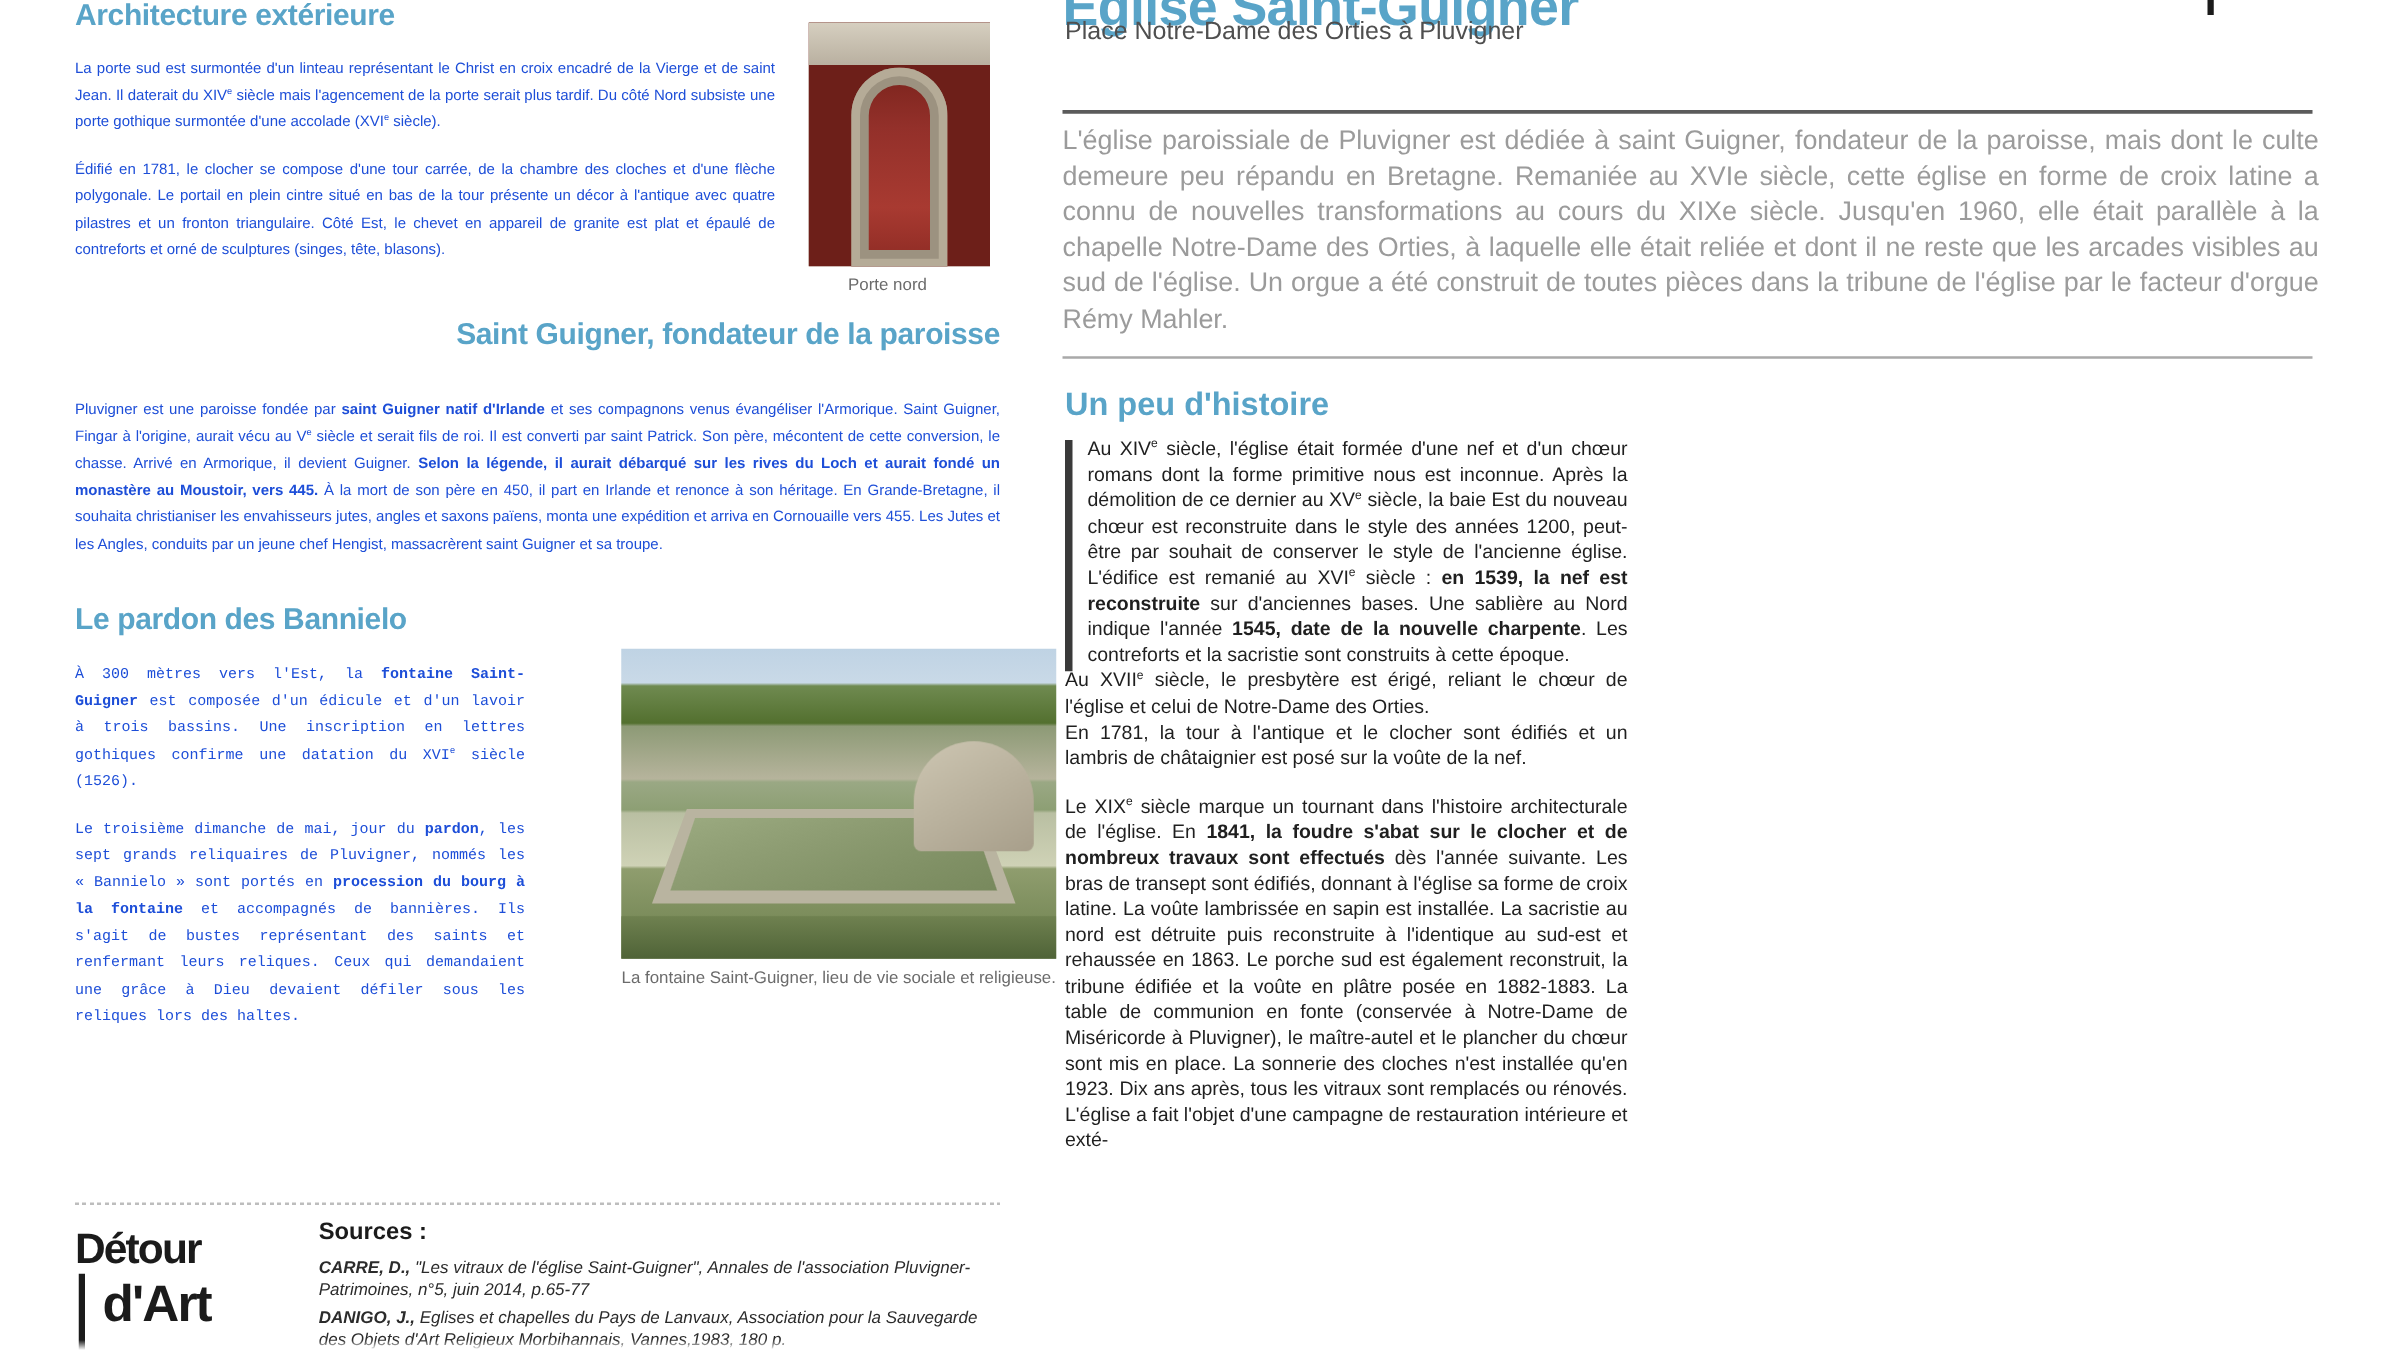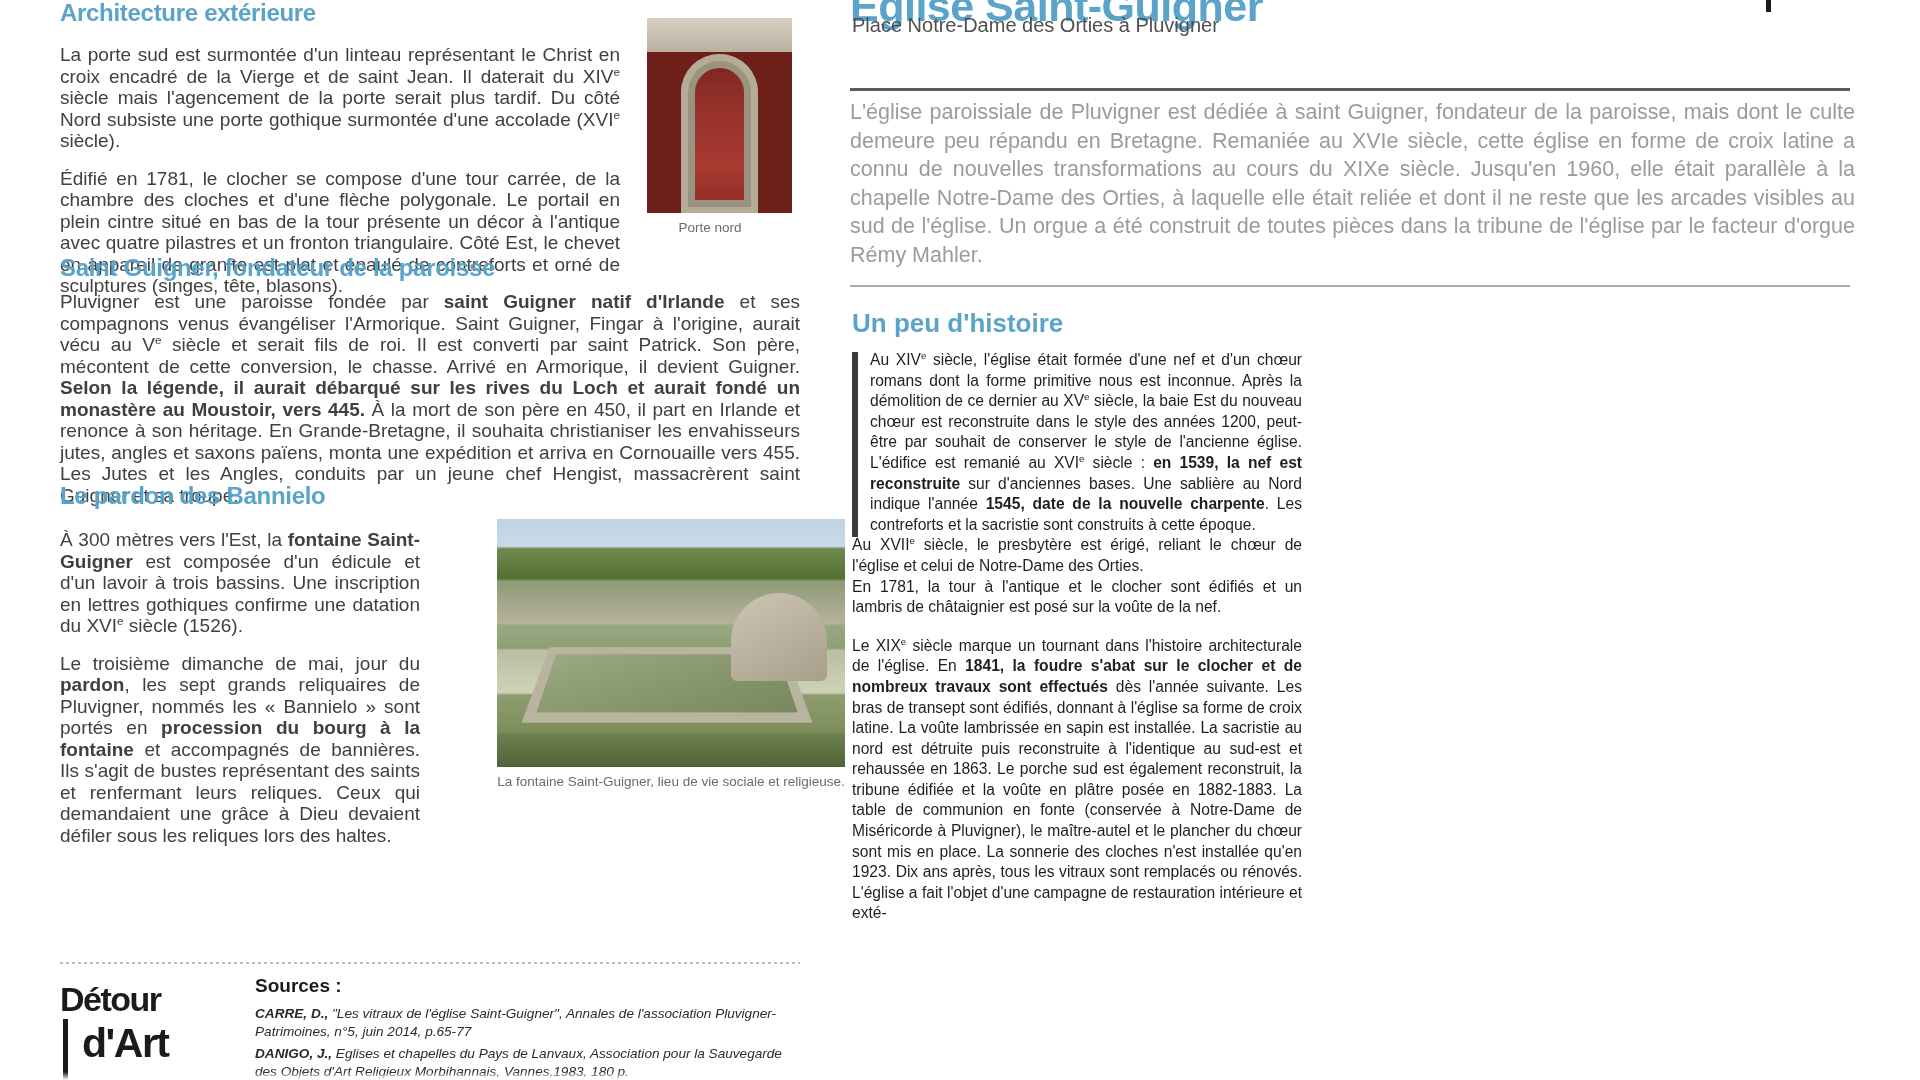--- a/index.html
+++ b/index.html
@@ -17,23 +17,23 @@
     padding: 0 30px 0 60px;
   }
   .h2 {
     color: #59a4c8;
     font-size: 24px;
     font-weight: bold;
     letter-spacing: -0.3px;
     line-height: 1.1;
   }
   .body-txt {
-    font-size: 19px;
+    font-size: 12px;
     line-height: 21.5px;
-    color: #404040;
+    color: #1d4ed8;
     text-align: justify;
   }
   .body-txt b { font-weight: bold; }
   sup { font-size: 0.62em; vertical-align: super; line-height: 0; }
 
   .sec-arch { position: absolute; left: 60px; top: 0px; width: 560px; }
   .sec-arch .h2 { margin-bottom: 18px; }
   .sec-arch p { margin-bottom: 16px; }
 
   .porte-fig {
@@ -55,26 +55,26 @@
   }
   .porte-img:after {
     content:""; position:absolute; left:0; top:0; width:145px; height:34px;
     background: linear-gradient(180deg,#d6cfc0,#b9b0a0);
   }
   .fig-cap {
     font-size: 13.5px; color: #6b6b6b; text-align: center; margin-top: 7px;
   }
 
   .sec-guigner { position: absolute; left: 60px; top: 255px; width: 740px; }
-  .sec-guigner .h2 { margin-bottom: 10px; }
+  .sec-guigner .h2 { margin-bottom: 36px; text-align: right; }
 
   .sec-pardon { position: absolute; left: 60px; top: 483px; width: 740px; }
   .sec-pardon .h2 { margin-bottom: 20px; }
   .pardon-col { width: 360px; }
-  .pardon-col p { margin-bottom: 16px; }
+  .pardon-col p { margin-bottom: 16px; font-family: Liberation Mono, monospace; }
 
   .fontaine-fig { position: absolute; left: 437px; top: 36px; width: 348px; }
   .fontaine-img {
     width: 348px; height: 248px; position: relative; overflow: hidden;
     background: linear-gradient(180deg,
        #bfd3e4 0%, #c9d9e7 11%,
        #6f8a50 12%, #53702f 24%,
        #8d9a76 25%, #b6b49c 42%,
        #9aa884 43%, #8d9f74 52%,
        #b9bfa2 53%, #cfd2b6 70%,

